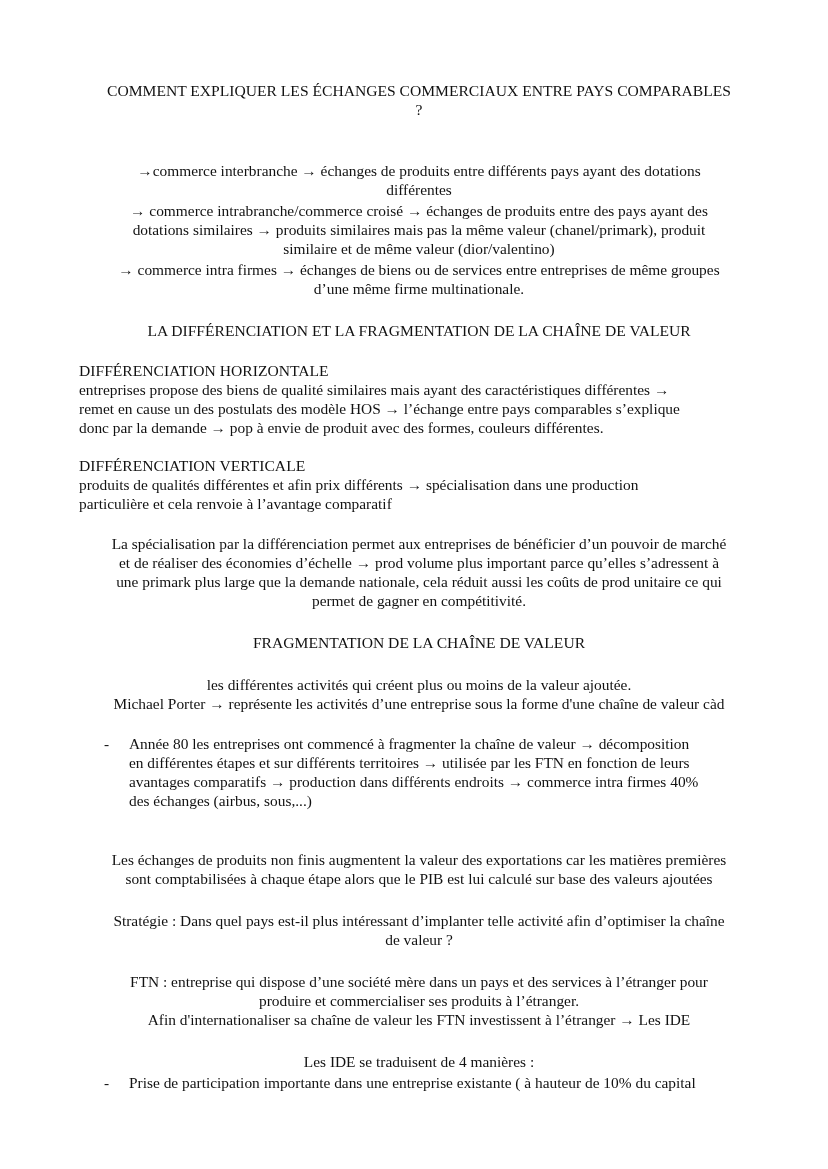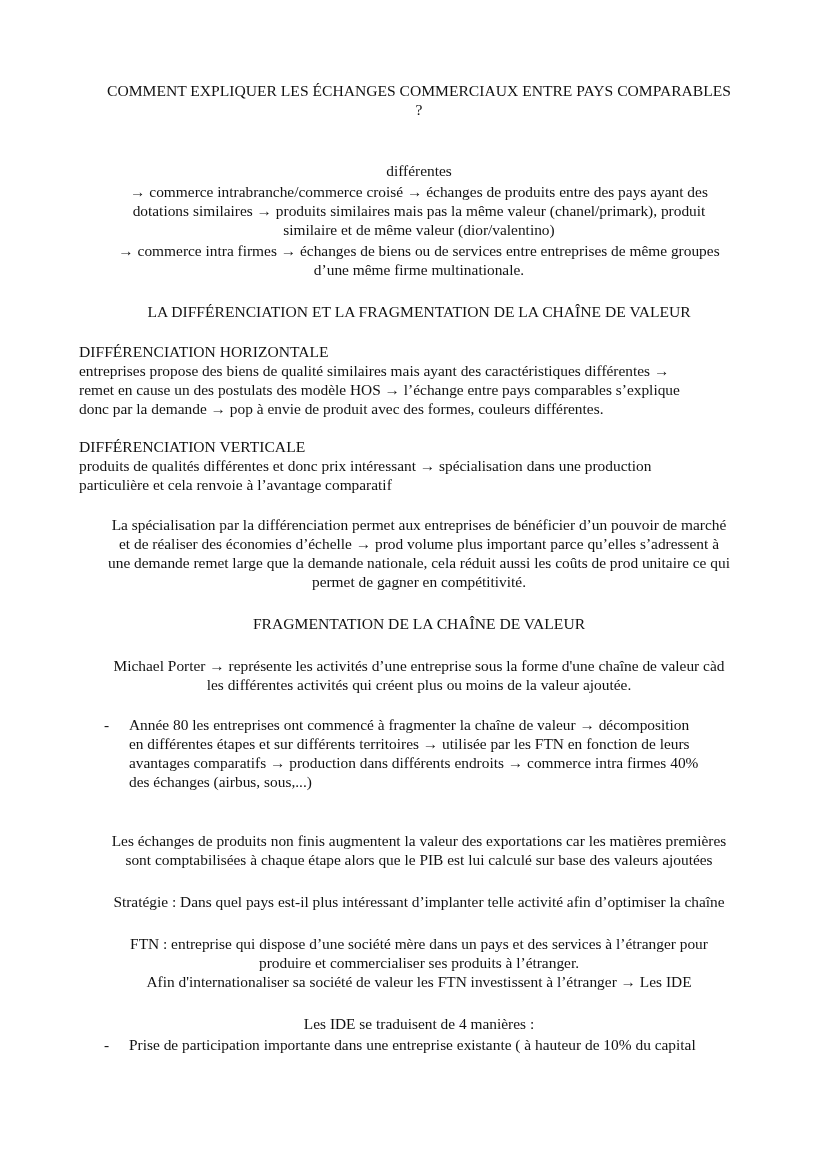--- a/index.html
+++ b/index.html
@@ -55,20 +55,21 @@
   <p>
     <span class="line heading">COMMENT EXPLIQUER LES ÉCHANGES COMMERCIAUX ENTRE PAYS COMPARABLES</span>
     <span class="line heading">?</span>
   </p>
   <div class="gap"></div>
 
   <div class="gap"></div>
 
   <div>
     <p>
+      <span class="line">→commerce interbranche → échanges de produits entre différents pays ayant des dotations</span>
       <span class="line">différentes</span>
     </p>
     <p>
       <span class="line">→ commerce intrabranche/commerce croisé → échanges de produits entre des pays ayant des</span>
       <span class="line">dotations similaires → produits similaires mais pas la même valeur (chanel/primark), produit</span>
       <span class="line">similaire et de même valeur (dior/valentino)</span>
     </p>
     <p>
       <span class="line">→ commerce intra firmes → échanges de biens ou de services entre entreprises de même groupes</span>
       <span class="line">d’une même firme multinationale.</span>
@@ -84,41 +85,41 @@
   <div>
     <span class="line heading">DIFFÉRENCIATION HORIZONTALE</span>
     <span class="line">entreprises propose des biens de qualité similaires mais ayant des caractéristiques différentes →</span>
     <span class="line">remet en cause un des postulats des modèle HOS → l’échange entre pays comparables s’explique</span>
     <span class="line">donc par la demande → pop à envie de produit avec des formes, couleurs différentes.</span>
   </div>
   <div class="gap"></div>
 
   <div>
     <span class="line heading">DIFFÉRENCIATION VERTICALE</span>
-    <span class="line">produits de qualités différentes  et donc prix intéressant → spécialisation dans une production</span>
+    <span class="line">produits de qualités différentes  et afin prix différents → spécialisation dans une production</span>
     <span class="line">particulière et cela renvoie à l’avantage comparatif</span>
   </div>
   <div class="gap"></div>
 
   <p>
     <span class="line">La spécialisation par la différenciation permet aux entreprises de bénéficier d’un pouvoir de marché</span>
     <span class="line">et de réaliser des économies d’échelle → prod volume plus important parce qu’elles s’adressent à</span>
-    <span class="line">une demande remet large que la demande nationale, cela réduit aussi les coûts de prod unitaire ce qui</span>
+    <span class="line">une primark plus large que la demande nationale, cela réduit aussi les coûts de prod unitaire ce qui</span>
     <span class="line">permet de gagner en compétitivité.</span>
   </p>
   <div class="gap"></div>
 
   <p>
     <span class="line heading">FRAGMENTATION DE LA CHAÎNE DE VALEUR</span>
   </p>
   <div class="gap"></div>
 
   <p>
+    <span class="line">les différentes activités qui créent plus ou moins de la valeur ajoutée.</span>
     <span class="line">Michael Porter → représente les activités d’une entreprise sous la forme d'une chaîne de valeur càd</span>
-    <span class="line">les différentes activités qui créent plus ou moins de la valeur ajoutée.</span>
   </p>
   <div class="gap"></div>
 
   <ul class="bullet-list">
     <li class="bullet-item">
       <span class="bullet-dash">-</span>
       <span class="line">Année 80 les entreprises ont commencé à fragmenter la chaîne de valeur → décomposition</span>
       <span class="line">en différentes étapes et sur différents territoires → utilisée par les FTN en fonction de leurs</span>
       <span class="line">avantages comparatifs → production dans différents endroits → commerce intra firmes 40%</span>
       <span class="line">des échanges (airbus, sous,...)</span>
@@ -127,27 +128,28 @@
   <div class="gap-big"></div>
 
   <p>
     <span class="line">Les échanges de produits non finis augmentent la valeur des exportations car les matières premières</span>
     <span class="line">sont comptabilisées à chaque étape alors que le PIB est lui calculé sur base des valeurs ajoutées</span>
   </p>
   <div class="gap"></div>
 
   <p>
     <span class="line">Stratégie : Dans quel pays est-il plus intéressant d’implanter telle activité afin d’optimiser la chaîne</span>
+    <span class="line">de valeur ?</span>
   </p>
   <div class="gap"></div>
 
   <p>
     <span class="line">FTN : entreprise qui dispose d’une société mère dans un pays et des services à l’étranger pour</span>
     <span class="line">produire et commercialiser ses produits à l’étranger.</span>
-    <span class="line">Afin d'internationaliser sa société de valeur les FTN investissent à l’étranger → Les IDE</span>
+    <span class="line">Afin d'internationaliser sa chaîne de valeur les FTN investissent à l’étranger → Les IDE</span>
   </p>
   <div class="gap"></div>
 
   <p>
     <span class="line">Les IDE se traduisent de 4 manières :</span>
   </p>
   <ul class="bullet-list">
     <li class="bullet-item">
       <span class="bullet-dash">-</span>
       <span class="line">Prise de participation importante dans une entreprise existante ( à hauteur de 10% du capital</span>

